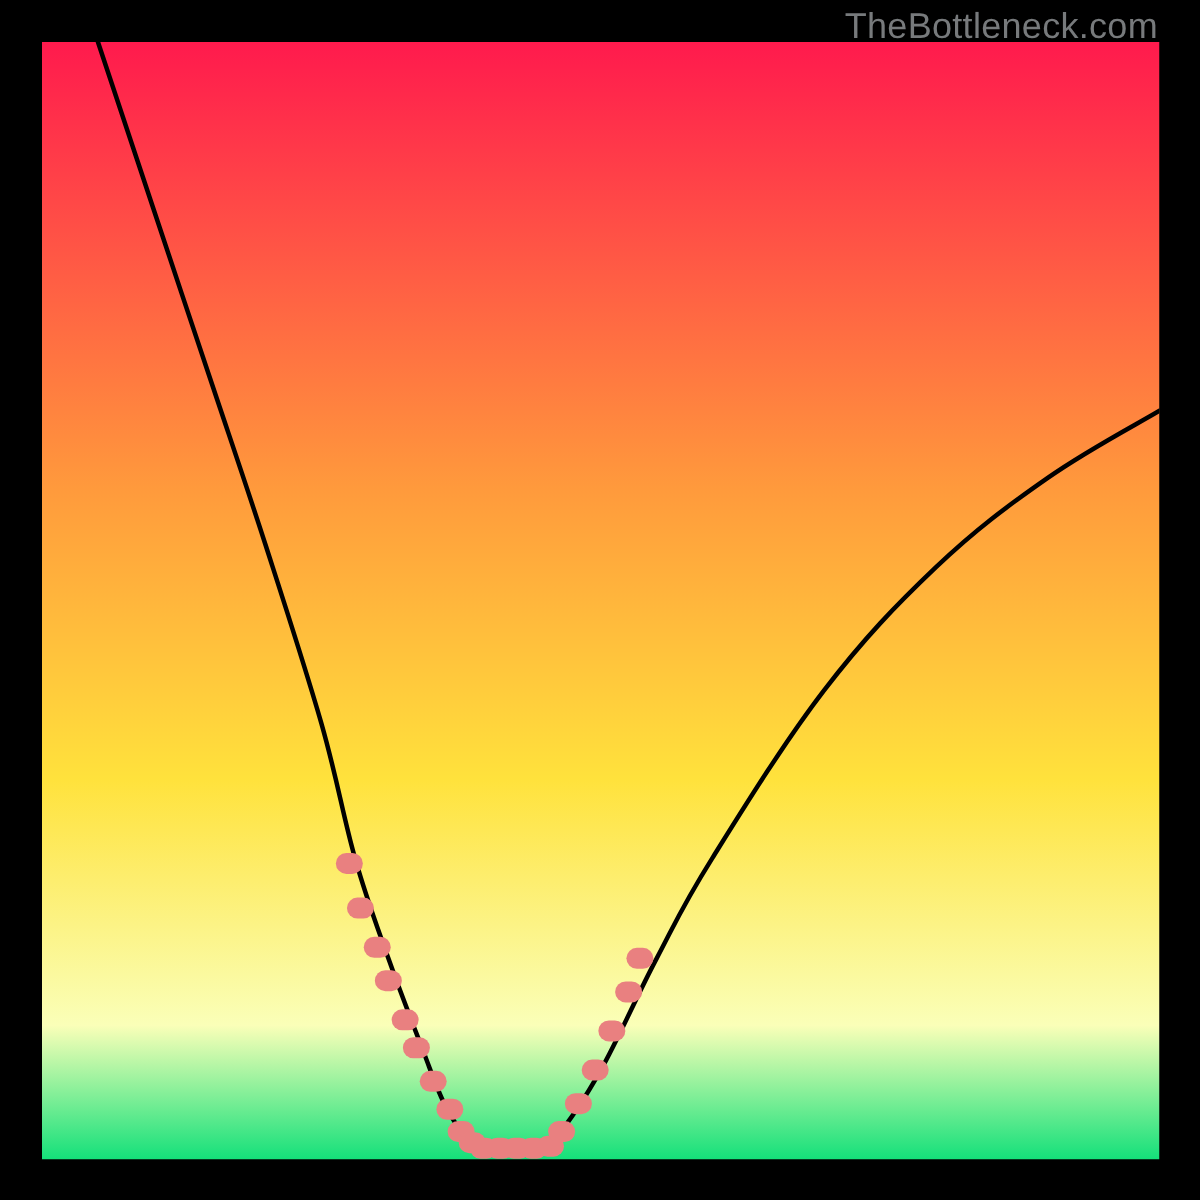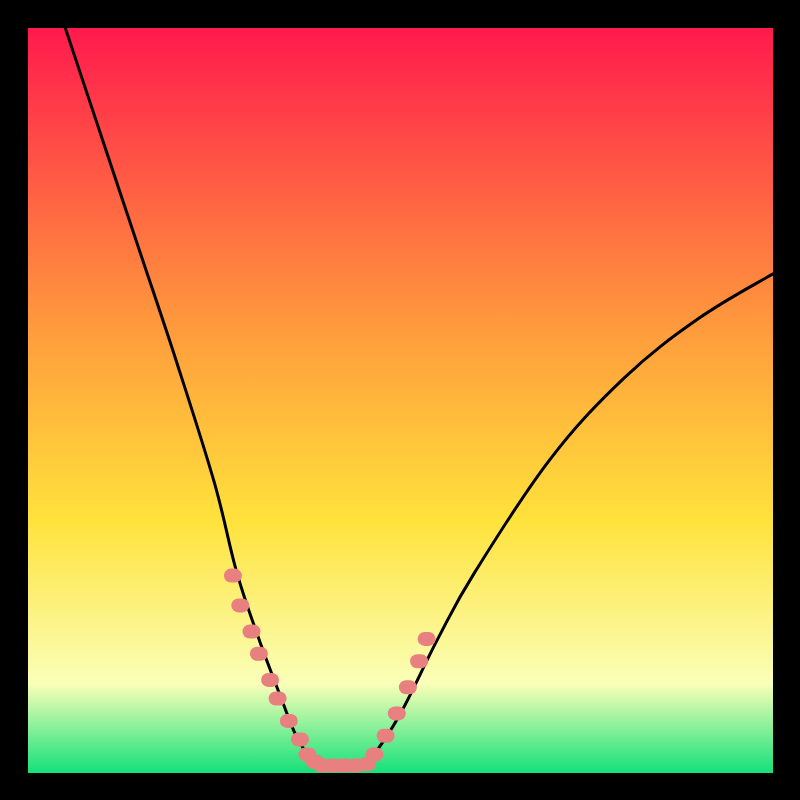--- a/index.html
+++ b/index.html
@@ -26,20 +26,21 @@
     font-size: 24px;
     font-weight: 500;
     letter-spacing: 0.2px;
   }
   svg { display: block; }
 </style>
 </head>
 <body>
 
 <div class="frame">
+  <div class="watermark">TheBottleneck.com</div>
   <div class="plot">
     <svg id="chart-svg" width="745" height="745" viewBox="0 0 745 745" preserveAspectRatio="none">
       <defs>
         <linearGradient id="bg-grad" x1="0" y1="0" x2="0" y2="1">
           <stop id="g0" offset="0%" stop-color="#ff1a4d"></stop>
           <stop id="g1" offset="40%" stop-color="#ff9a3c"></stop>
           <stop id="g2" offset="66%" stop-color="#ffe23c"></stop>
           <stop id="g3" offset="88%" stop-color="#faffb8"></stop>
           <stop id="g4" offset="100%" stop-color="#14e07a"></stop>
         </linearGradient>

